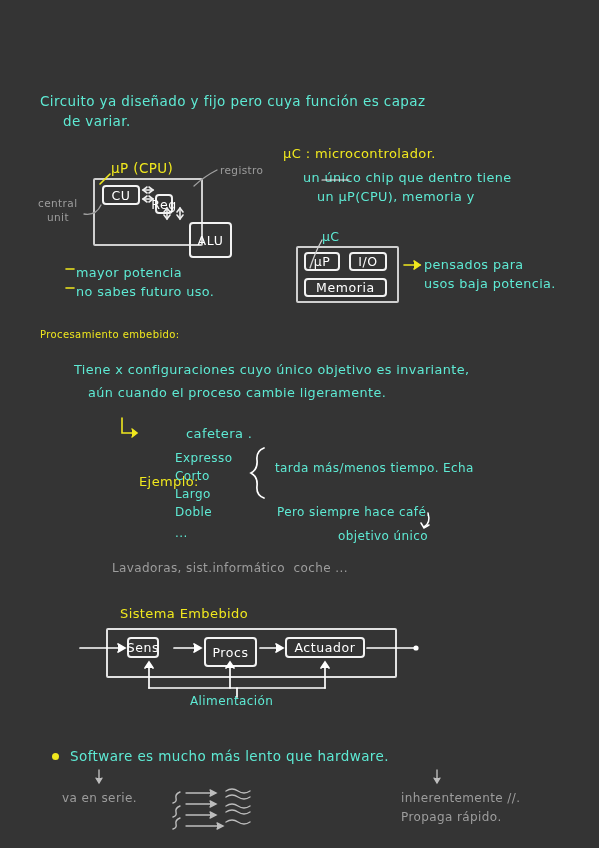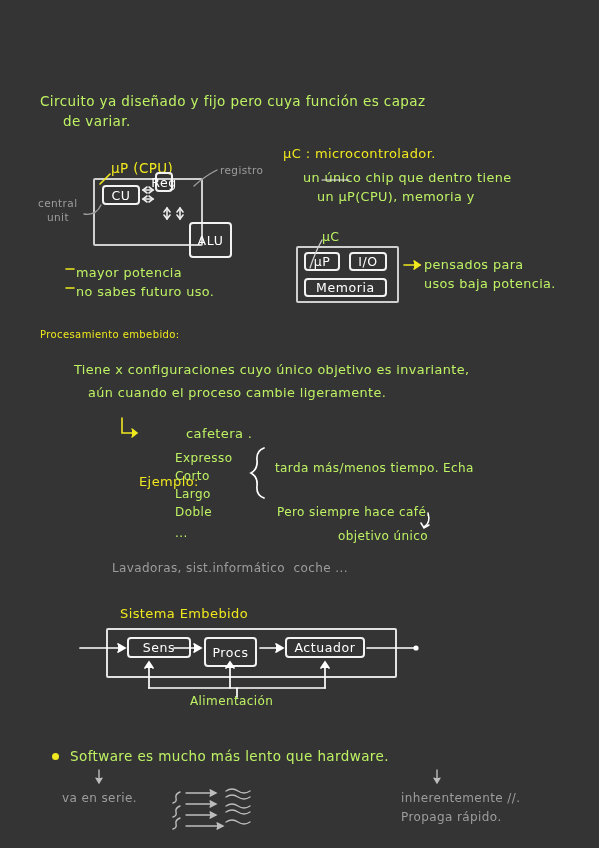--- a/index.html
+++ b/index.html
@@ -11,21 +11,21 @@
     position:relative;
     width:599px;height:848px;
     background:#343434;
     overflow:hidden;
     color:#f2f2f2;
   }
   .abs{position:absolute;}
   .hand{font-family:"DejaVu Sans", sans-serif;letter-spacing:.4px;}
   .ylw{color:#f0e81e;}
   .dim{color:#9d9d9d;}
-  .wht{color:#bef264;}
+  .wht{color:#5eead4;}
 
   
   #title{
     left:36px;top:18px;
     font-size:39px;
     letter-spacing:2.5px;
     font-weight:300;
     color:#f0e81e;
     font-family:"DejaVu Sans", sans-serif;
   }
@@ -73,21 +73,21 @@
 
   <div class="abs hand ylw" style="left:111px;top:160px;font-size:13.5px;">µP (CPU)</div>
 
   <div class="abs hand dim t11 line" style="left:38px;top:196px;">central</div>
   <div class="abs hand dim t11 line" style="left:47px;top:210px;">unit</div>
 
   <div class="abs hand dim t11 line" style="left:220px;top:163px;">registro</div>
 
   <div class="box boxouter" style="left:93px;top:178px;width:110px;height:68px;border-color:#cfcfcf;"></div>
   <div class="boxlbl" style="left:102px;top:185px;width:38px;height:20px;">CU</div>
-  <div class="boxlbl" style="left:155px;top:172px;width:18px;height:20px;">Reg</div>
+  <div class="boxlbl" style="left:155px;top:194px;width:18px;height:20px;">Reg</div>
   <div class="boxlbl" style="left:153px;top:222px;width:43px;height:36px;margin-left:36px;">ALU</div>
 
   <div class="abs hand wht t14 line" style="left:76px;top:263px;">mayor potencia</div>
   <div class="abs hand wht t14 line" style="left:76px;top:282px;">no sabes futuro uso.</div>
 
   <div class="abs hand ylw line" style="left:283px;top:146px;font-size:13px;">µC : microcontrolador.</div>
   <div class="abs hand wht t14 line" style="left:303px;top:168px;">un único chip que dentro tiene</div>
   <div class="abs hand wht t14 line" style="left:317px;top:187px;">un µP(CPU), memoria y</div>
 
   <div class="abs hand wht" style="left:322px;top:229px;font-size:12.5px;">µC</div>
@@ -114,21 +114,21 @@
 
   <div class="abs hand wht t13 line" style="left:275px;top:459px;text-align:right;">tarda más/menos tiempo. Echa</div>
   <div class="abs hand wht t13 line" style="left:277px;top:503px;">Pero siempre hace café.</div>
   <div class="abs hand wht t13 line" style="left:338px;top:527px;">objetivo único</div>
 
   <div class="abs hand dim t13 line" style="left:112px;top:559px;">Lavadoras, sist.informático  coche ...</div>
 
   <div class="abs hand ylw line" style="left:120px;top:606px;font-size:13px;">Sistema Embebido</div>
 
   <div class="box boxouter" style="left:106px;top:628px;width:291px;height:50px;border-color:#e2e2e2;border-width:2px;"></div>
-  <div class="boxlbl" style="left:127px;top:637px;width:64px;height:21px;">Sens</div>
+  <div class="boxlbl" style="left:127px;top:637px;width:32px;height:21px;">Sens</div>
   <div class="boxlbl" style="left:204px;top:637px;width:53px;height:30px;">Procs</div>
   <div class="boxlbl" style="left:285px;top:637px;width:80px;height:21px;">Actuador</div>
 
   <div class="abs hand wht t13 line" style="left:190px;top:692px;">Alimentación</div>
 
   <div class="bullet-dot" style="left:52px;top:753px;"></div>
   <div class="abs hand wht line" style="left:70px;top:748px;font-size:13.5px;">Software es mucho más lento que hardware.</div>
   <div class="abs hand dim t13 line" style="left:62px;top:789px;">va en serie.</div>
   <div class="abs hand dim t13 line" style="left:401px;top:789px;">inherentemente //.</div>
   <div class="abs hand dim t13 line" style="left:401px;top:808px;">Propaga rápido.</div>

